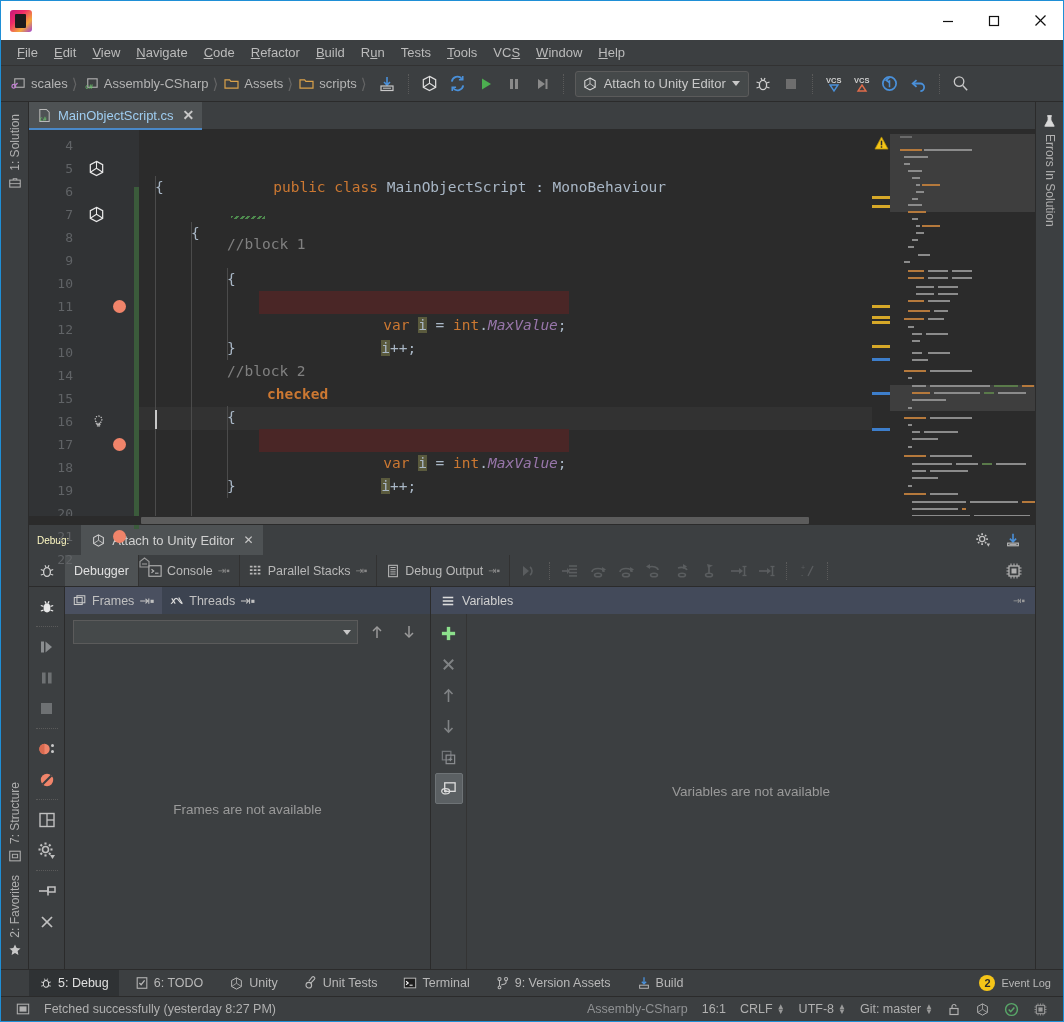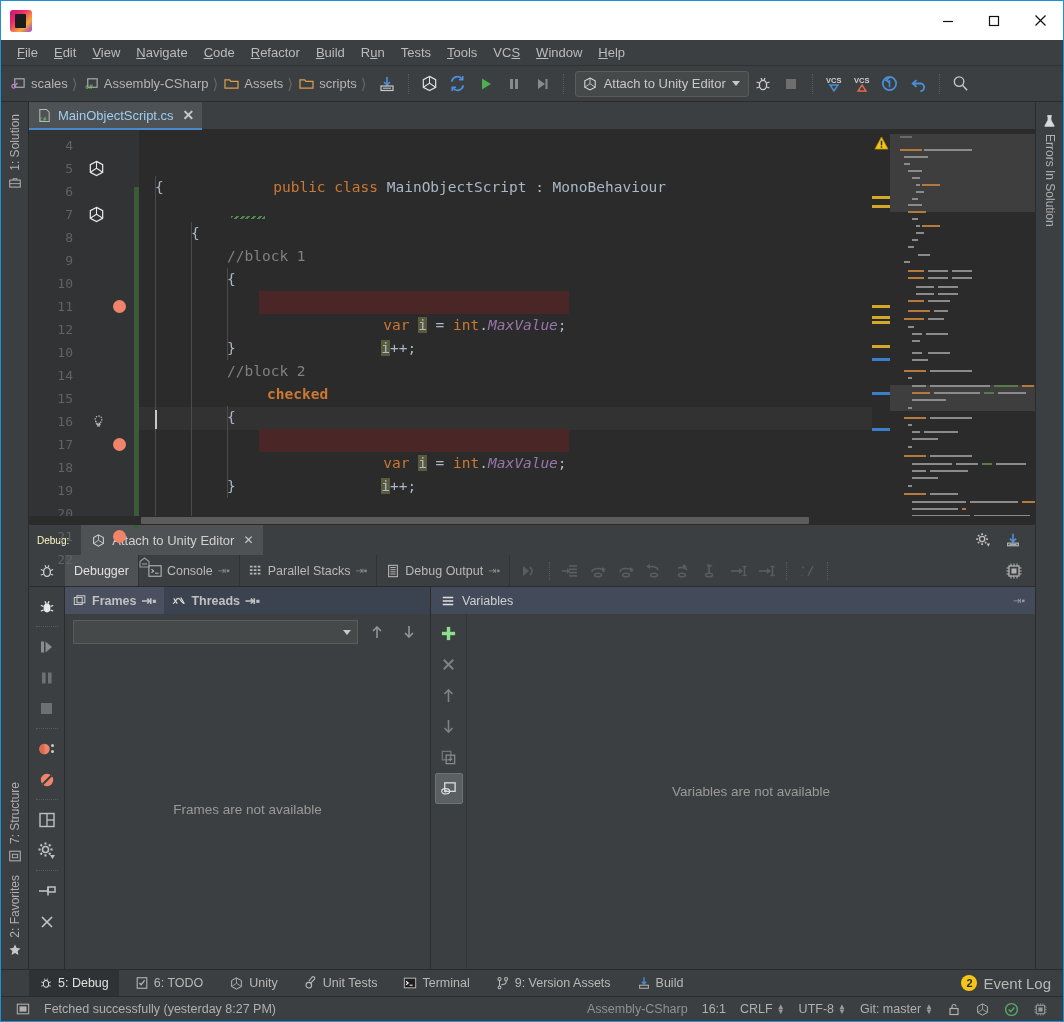--- a/index.html
+++ b/index.html
@@ -239,21 +239,21 @@
     padding-top: 4px; gap: 0; border-right: 1px solid #2b2b2b;
   }
   .ds-btn { width: 30px; height: 31px; display: flex; align-items: center; justify-content: center; }
   .ds-sep { width: 22px; border-top: 1px dotted #5a5a5a; margin: 4px 0; }
 
   .frames-pane {
     width: 366px; flex: 0 0 366px; display: flex; flex-direction: column;
     border-right: 1px solid #2b2b2b; background: #3c3f41;
   }
   .pane-tabs {
-    height: 27px; flex: 0 0 27px; display: flex; align-items: stretch; background: #3c3f41; font-weight: bold;
+    height: 27px; flex: 0 0 27px; display: flex; align-items: stretch; background: #3c3f41;
   }
   .ptab {
     display: flex; align-items: center; gap: 5px; padding: 0 8px;
     font-size: 12.5px; color: #c0c0c0; background: #3c4350;
   }
   .ptab.sel { background: #4a5060; }
   .ptab-rest { flex: 1; background: #3c4350; }
   .frames-toolbar {
     height: 36px; flex: 0 0 36px; display: flex; align-items: center;
     padding: 0 8px; gap: 6px; background: #3c3f41;
@@ -608,21 +608,21 @@
             <div class="indent-guide" style="left:88px;top:276px;height:92px"></div>
 
             <div class="caret" style="left:16px;top:280px;height:19px"></div>
 
             <div class="cline" style="top:23px">
               <span class="kw">public </span><span class="kw">class </span><span class="cls">MainObjectScript </span><span class="pln">: </span><span class="cls">MonoBehaviour</span>
             </div>
             <div class="cline brace" style="top:46px;left:16px">{</div>
             <div class="squiggle" style="left:92px;top:86px;width:34px"></div>
             <div class="cline brace" style="top:92px;left:52px">{</div>
-            <div class="cline cmt" style="top:115px;left:88px">//block 1</div>
+            <div class="cline cmt" style="top:103px;left:88px">//block 1</div>
             <div class="cline brace" style="top:138px;left:88px">{</div>
             <div class="cline err-hl" style="top:161px;left:120px;padding:0 2px">
               <span class="kw">var </span><span class="ident-hl pln">i</span><span class="pln"> = </span><span class="kw">int</span><span class="pln">.</span><span class="fld">MaxValue</span><span class="pln">;</span>
             </div>
             <div class="cline" style="top:184px;left:120px">
               <span class="ident-hl pln">i</span><span class="pln">++;</span>
             </div>
             <div class="cline brace" style="top:207px;left:88px">}</div>
             <div class="cline cmt" style="top:230px;left:88px">//block 2</div>
             <div class="cline kw2" style="top:253px;left:88px">checked</div>
@@ -1209,21 +1209,21 @@
     </div>
     <div class="twb">
       <svg width="14" height="14" viewBox="0 0 16 16">
           <path d="M8 1.5v7M5.5 6.5 8 9l2.5-2.5" stroke="#4a90d9" stroke-width="1.5" fill="none"></path>
           <rect x="3" y="10.5" width="10" height="3.5" fill="none" stroke="#b8b8b8" stroke-width="1.1"></rect>
         </svg>
       <span>Build</span>
     </div>
     <div class="twb-right">
       <span class="badge-n">2</span>
-      <span style="font-size:15px;color:#b8b8b8">Event Log</span>
+      <span style="font-size:11px;color:#b8b8b8">Event Log</span>
     </div>
   </div>
 
   <div class="statusbar">
     <div class="sb-item">
       <svg width="14" height="14" viewBox="0 0 16 16">
           <rect x="1.5" y="2.5" width="13" height="11" fill="none" stroke="#b0b0b0" stroke-width="1.2"></rect>
           <rect x="4" y="5" width="8" height="6" fill="#b0b0b0"></rect>
         </svg>
     </div>

